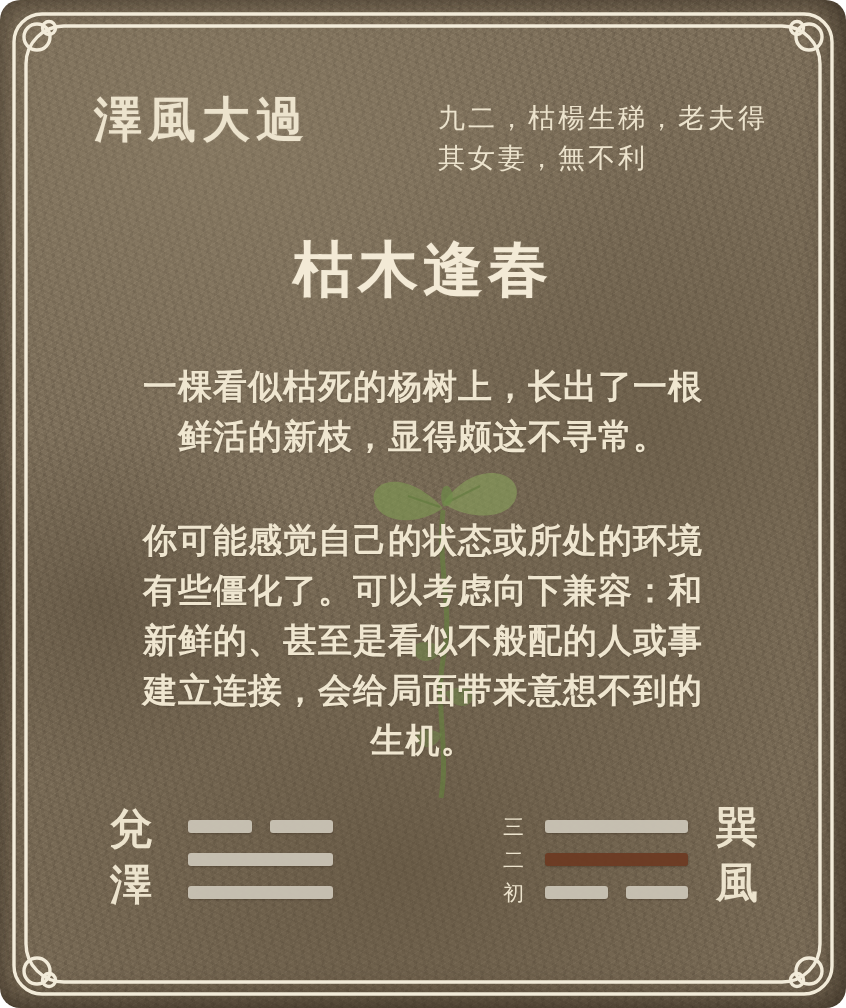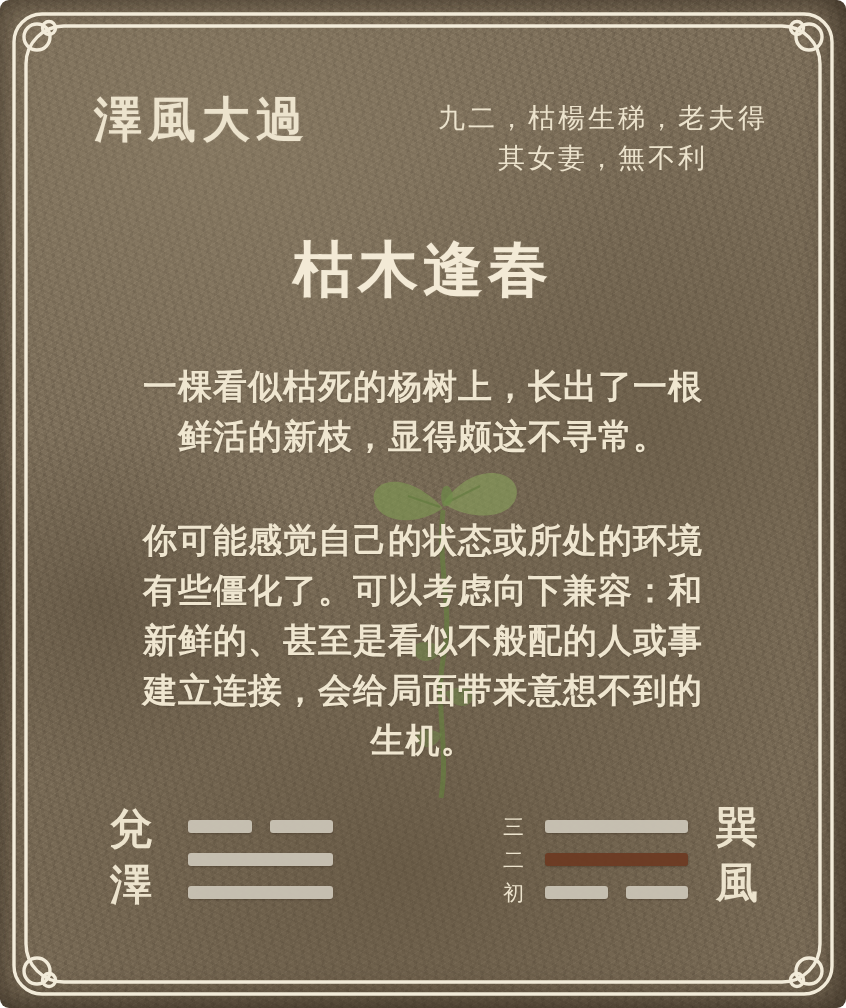--- a/index.html
+++ b/index.html
@@ -10,21 +10,21 @@
     --bar-changing:#6d3b23;
     --sprout-green:#7e9a52;
   }
   *{box-sizing:border-box;margin:0;padding:0;}
   body{
     background:#ffffff;
     font-family:"Liberation Serif","DejaVu Serif",serif;
     width:846px;height:1008px;overflow:hidden;
   }
   .card{
-    position:relative;width:846px;height:1008px;border-radius:9px;overflow:hidden;
+    position:relative;width:846px;height:1008px;border-radius:20px;overflow:hidden;
     background-color:var(--card-background);
     background-image:
       radial-gradient(ellipse 620px 420px at 25% 14%, rgba(150,136,110,.38), transparent 70%),
       radial-gradient(ellipse 520px 520px at 78% 42%, rgba(90,77,57,.42), transparent 70%),
       radial-gradient(ellipse 720px 520px at 48% 86%, rgba(86,72,52,.50), transparent 75%),
       radial-gradient(ellipse 300px 240px at 12% 60%, rgba(70,58,42,.35), transparent 75%),
       repeating-linear-gradient(24deg, rgba(56,45,32,.10) 0 2px, transparent 2px 6px),
       repeating-linear-gradient(-33deg, rgba(232,220,194,.07) 0 1px, transparent 1px 5px),
       repeating-linear-gradient(78deg, rgba(52,42,30,.09) 0 3px, transparent 3px 9px),
       repeating-linear-gradient(-70deg, rgba(40,32,22,.07) 0 2px, transparent 2px 11px);
@@ -35,21 +35,21 @@
   }
   svg.frame{position:absolute;inset:0;pointer-events:none;}
   svg.frame *{fill:none;stroke:var(--frame-line);stroke-width:3.4;stroke-linecap:round;}
 
   .hexagram-name{
     position:absolute;left:94px;top:88px;
     font-size:48px;font-weight:600;letter-spacing:6px;
     color:var(--text-cream);text-shadow:0 0 2px rgba(255,248,230,.25);
   }
   .line-quote{
-    position:absolute;top:98px;right:78px;text-align:center;
+    position:absolute;top:98px;right:78px;text-align:left;
     font-size:27px;line-height:40px;letter-spacing:3px;
     white-space:pre-line;color:var(--text-cream);
   }
   .main-title{
     position:absolute;top:230px;left:0;width:100%;text-align:center;
     font-size:60px;font-weight:700;letter-spacing:5px;color:#f3ead6;
     text-shadow:0 0 2px rgba(255,248,230,.2);
   }
   .para{
     position:absolute;left:0;width:100%;text-align:center;

